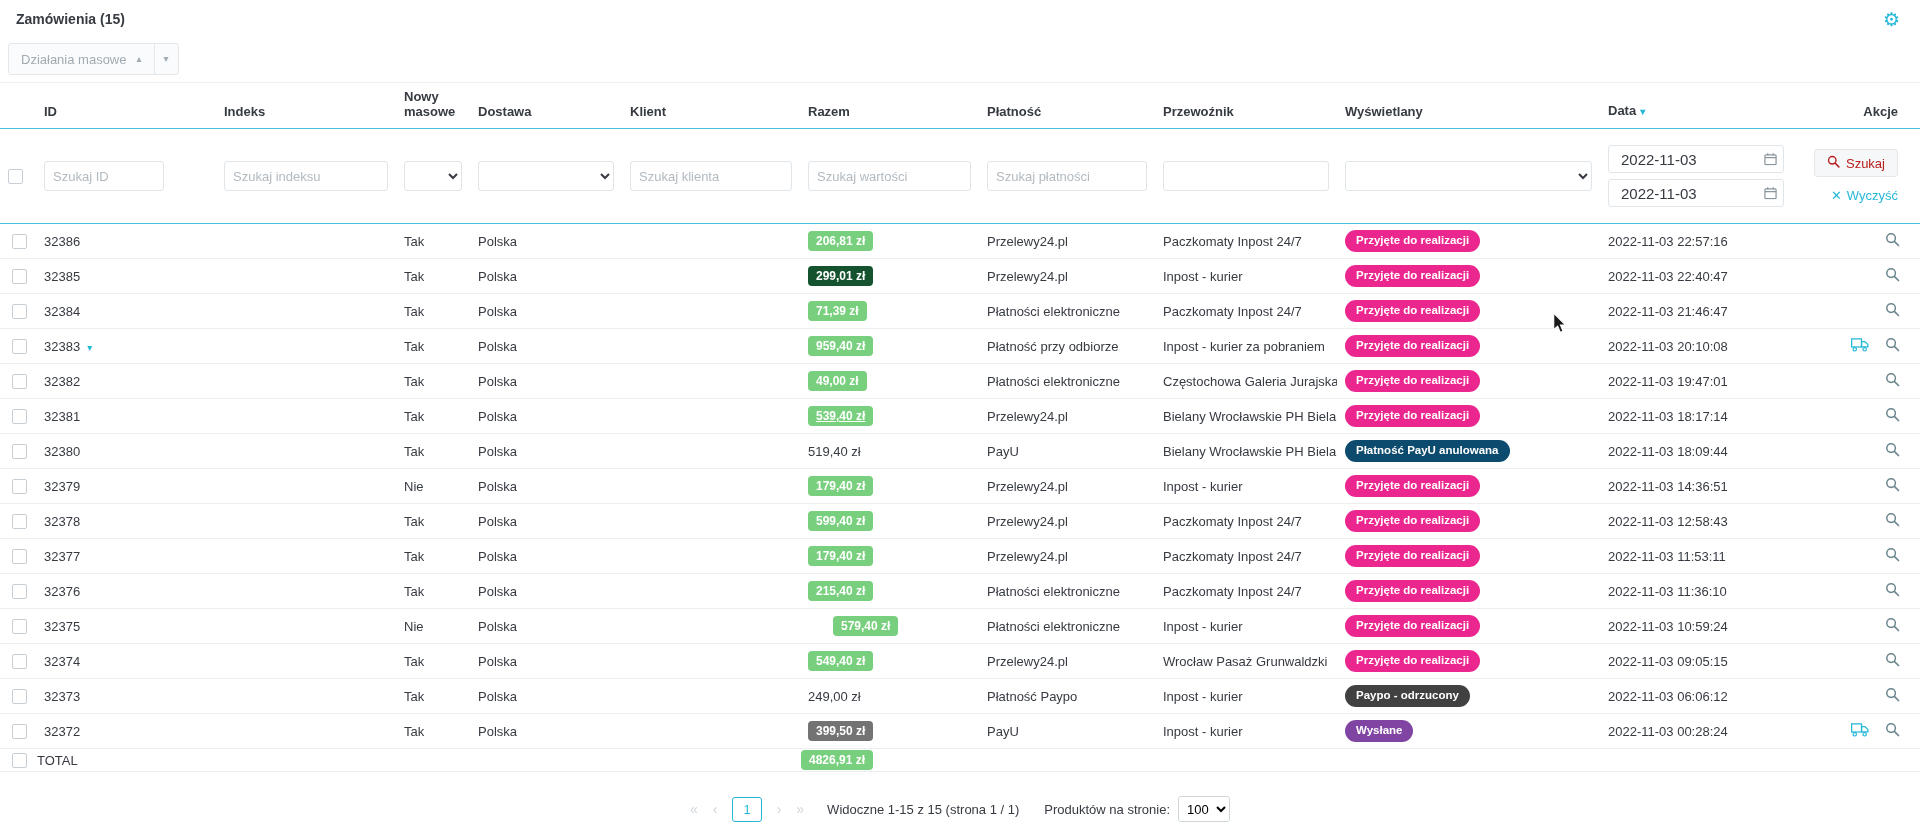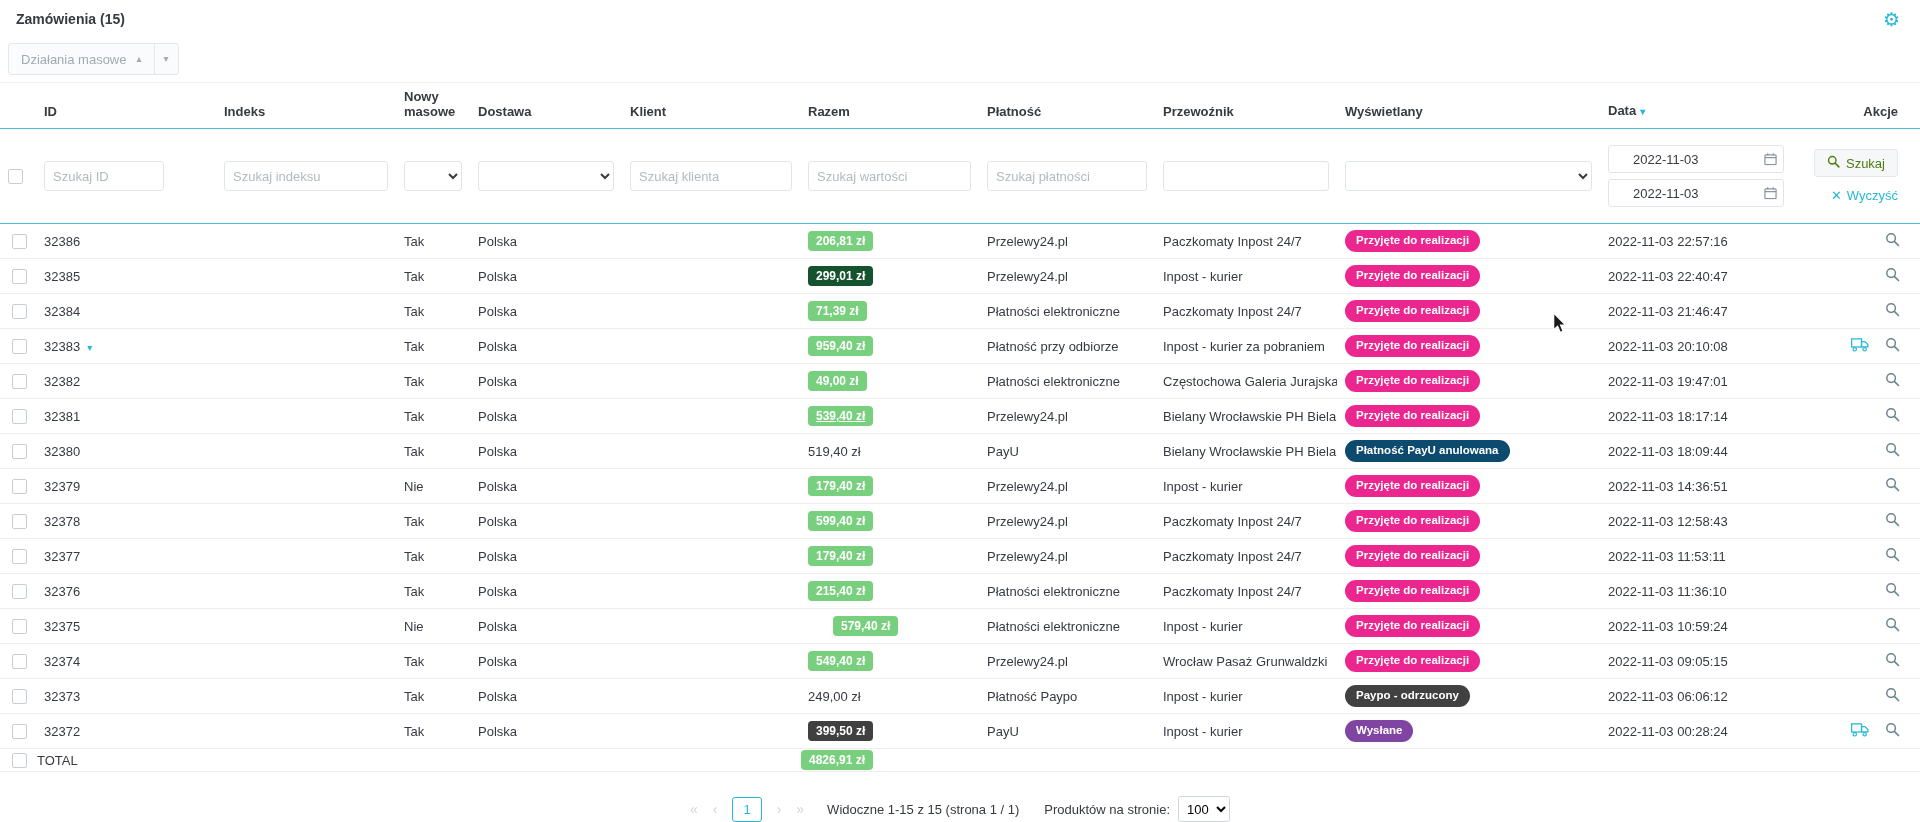--- a/index.html
+++ b/index.html
@@ -29,24 +29,24 @@
   tbody td{height:34px;border-bottom:1px solid #eeeeee;padding:0 8px;font-size:13px;white-space:nowrap;overflow:hidden;vertical-align:middle;}
   .col-check{padding-left:12px;}
   input[type=checkbox]{appearance:none;-webkit-appearance:none;width:15px;height:15px;border:1px solid #c7ced4;border-radius:2px;background:#fff;margin:0;vertical-align:middle;cursor:pointer;}
   
   .f-input{height:30px;width:100%;border:1px solid #dfe5e8;border-radius:3px;padding:0 8px;font-family:inherit;font-size:13px;color:#363a41;background:#fff;box-sizing:border-box;}
   .f-input::placeholder{color:#b2bac0;}
   .f-input.w-id{width:120px;}
   .f-select{height:30px;width:100%;border:1px solid #dfe5e8;border-radius:3px;background:#fff;font-family:inherit;font-size:13px;color:#363a41;box-sizing:border-box;}
   .date-stack{display:flex;flex-direction:column;gap:6px;}
   .date-field{position:relative;width:176px;}
-  .date-field input{height:28px;width:100%;border:1px solid #dfe5e8;border-radius:3px;padding:0 26px 0 24px;font-family:inherit;font-size:13px;color:#363a41;box-sizing:border-box;}
+  .date-field input{height:28px;width:100%;border:1px solid #dfe5e8;border-radius:3px;padding:0 26px 0 12px;font-family:inherit;font-size:15px;color:#363a41;box-sizing:border-box;}
   .cal-icon{position:absolute;right:7px;top:50%;transform:translateY(-50%);color:#8a959c;display:flex;}
   .action-filter{display:flex;flex-direction:column;align-items:flex-end;gap:11px;padding-right:14px;}
-  .search-btn{display:inline-flex;align-items:center;gap:6px;height:28px;padding:0 12px;background:#f5f7f8;border:1px solid #e4e8ea;border-radius:3px;color:#4d7c0f;font-size:13px;font-family:inherit;cursor:default;}
+  .search-btn{display:inline-flex;align-items:center;gap:6px;height:28px;padding:0 12px;background:#f5f7f8;border:1px solid #e4e8ea;border-radius:3px;color:#b91c1c;font-size:13px;font-family:inherit;cursor:default;}
   .clear-btn{display:inline-flex;align-items:center;gap:5px;color:#25b9d7;font-size:13px;background:none;border:none;font-family:inherit;cursor:pointer;padding:0;}
   
   .expand-caret{color:#25b9d7;font-size:10px;margin-left:7px;display:none;cursor:pointer;}
   .money-badge{display:inline-block;padding:3px 8px;border-radius:4px;color:#fff;font-weight:700;font-size:12px;line-height:1.2;}
   .status-badge{display:inline-block;padding:4px 11px;border-radius:11px;color:#fff;font-weight:700;font-size:11.5px;line-height:1.2;}
   .actions-cell{text-align:right;padding-right:20px;}
   .action-icon{display:inline-block;margin-left:16px;color:#6c868e;cursor:pointer;vertical-align:middle;}
   .action-icon.truck-color{color:#25b9d7;}
   .total-label{font-size:13px;}
   
@@ -422,21 +422,21 @@
             </svg></span></td>
   </tr>
 
   <tr class="data-row">
     <td class="col-check"><input type="checkbox" style=""></td>
     <td><span>32372</span></td>
     <td></td>
     <td>Tak</td>
     <td>Polska</td>
     <td></td>
-    <td><span class="money-badge" style="background: #404040;">399,50 zł</span></td>
+    <td><span class="money-badge" style="background: #737373;">399,50 zł</span></td>
     <td>PayU</td>
     <td>Inpost - kurier</td>
     <td><span class="status-badge" style="background: rgb(128, 69, 163);">Wysłane</span></td>
     <td>2022-11-03 00:28:24</td>
     <td class="actions-cell"><span class="action-icon truck-color"><svg width="18" height="14" viewBox="0 0 20 15">
               <rect x="0.7" y="0.7" width="11" height="9" fill="none" stroke="currentColor" stroke-width="1.4"></rect>
               <path d="M11.7 3.7 h3.8 l3.3 3.2 v2.8 h-7.1 z" fill="none" stroke="currentColor" stroke-width="1.4"></path>
               <circle cx="4.2" cy="12.3" r="1.9" fill="none" stroke="currentColor" stroke-width="1.3"></circle>
               <circle cx="15.2" cy="12.3" r="1.9" fill="none" stroke="currentColor" stroke-width="1.3"></circle>
             </svg></span><span class="action-icon"><svg width="15" height="15" viewBox="0 0 16 16">

